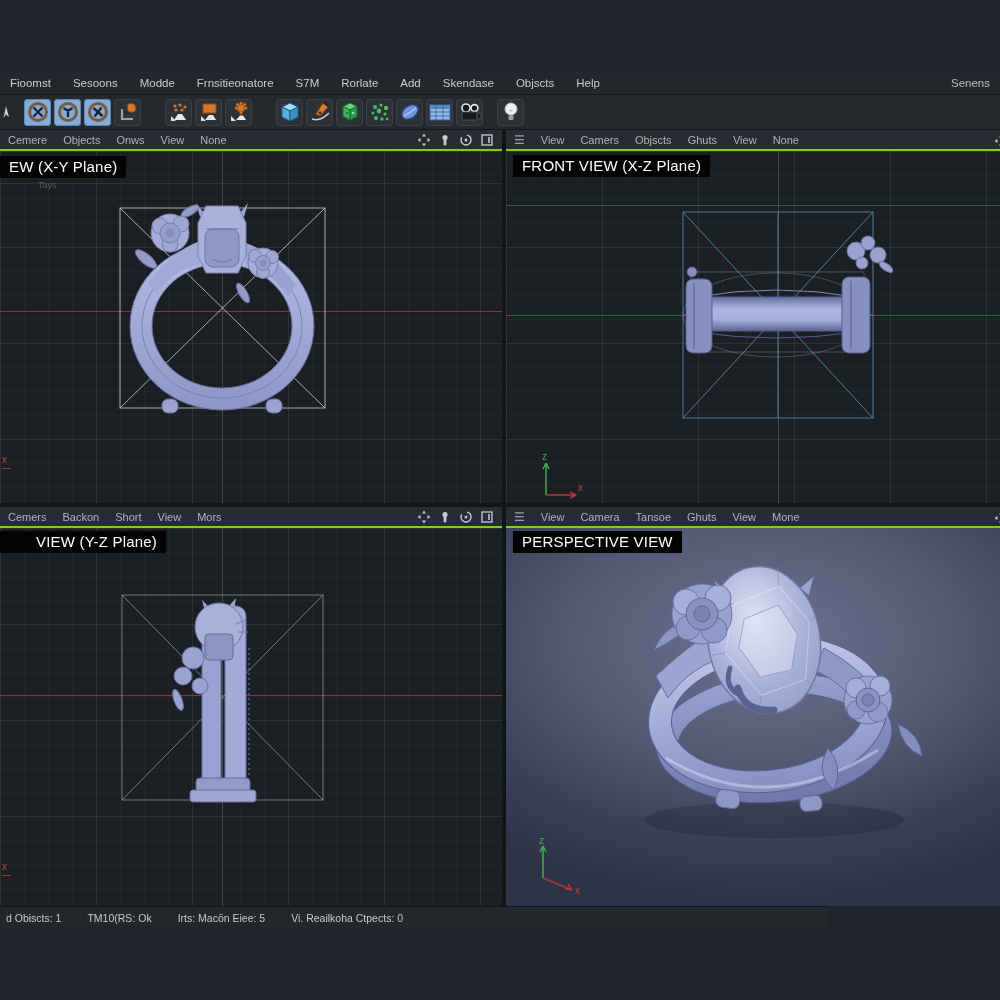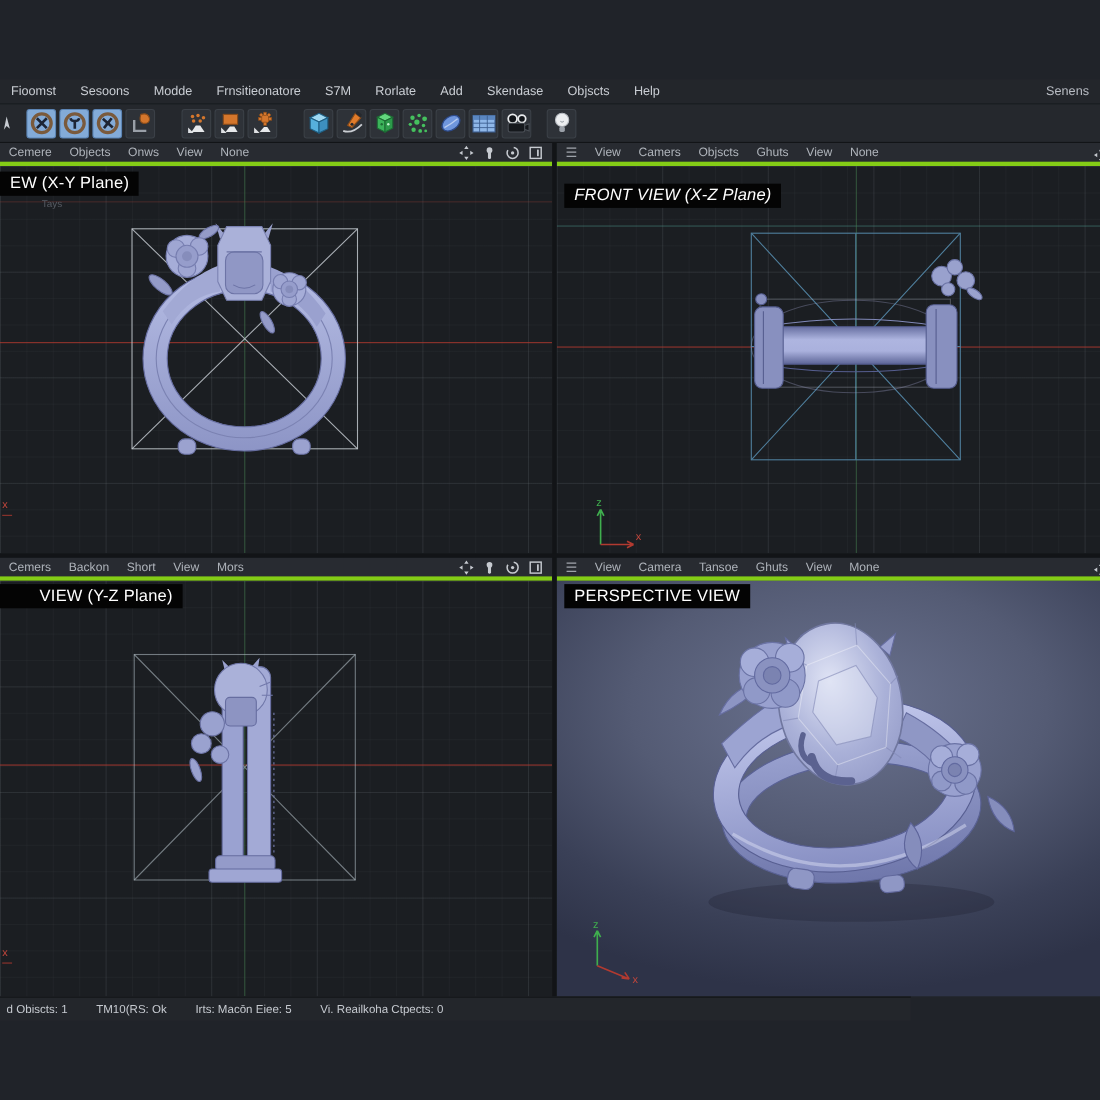--- a/index.html
+++ b/index.html
@@ -22,21 +22,21 @@
   .tool { width:27px; height:27px; border-radius:3px; flex:0 0 auto;
     display:flex; align-items:center; justify-content:center; position:relative; }
   .tool.dark { background:#2e3238; border:1px solid #3b4047; }
   .tool.blue { background:#83abd8; border:1px solid #5c85b5; }
   .tool.cut  { width:14px; margin-left:-4px; overflow:hidden; }
   .tgap { width:8px; flex:0 0 auto; }
   .tgap.w { width:18px; }
 
   
   .vp { position:absolute; overflow:hidden; }
-  .vp-header { height:21px; background:#282b31; border-bottom:4px solid #84cc16;
+  .vp-header { height:21px; background:#282b31; border-bottom:2px solid #84cc16;
     display:flex; align-items:center; gap:16px; padding:0 8px;
     font-size:11px; color:#aeb3ba; position:relative; overflow:hidden; }
   .vp-header .burger { font-size:12px; color:#9da2a9; }
   .vp-controls { margin-left:auto; display:flex; gap:7px; align-items:center; }
   .vp-controls.cutoff { position:absolute; right:-8px; top:4px; }
   .vp-canvas { position:relative; width:100%; overflow:hidden; background:#1b1e22; }
   .grid {
     background-image:
       linear-gradient(rgba(170,180,190,0.085) 1px, transparent 1px),
       linear-gradient(90deg, rgba(170,180,190,0.085) 1px, transparent 1px),
@@ -361,21 +361,21 @@
         <circle cx="186" cy="121" r="5" fill="#8890bf" stroke="#565e90"></circle>
 
         <g fill="#99a1cd" stroke="#6b73a5">
           <circle cx="350" cy="100" r="9"></circle>
             <circle cx="362" cy="92" r="7"></circle>
           <circle cx="372" cy="104" r="8"></circle>
             <circle cx="356" cy="112" r="6"></circle>
           <ellipse cx="380" cy="116" rx="8" ry="3.5" transform="rotate(35 380 116)"></ellipse>
         </g>
       </svg>
-      <div class="vp-label" style="left:7px; top:16px;font-style:italic;">
+      <div class="vp-label" style="left:7px; top:4px;">
         <span>FRONT VIEW (X-Z Plane)</span>
       </div>
       <svg class="gizmo" style="left:20px; top:300px;" width="60" height="52">
         <path d="M20 44 V12 M20 12 L17 18 M20 12 L23 18" stroke="#3fae4e" stroke-width="1.5" fill="none"></path>
         <path d="M20 44 H50 M50 44 L44 41 M50 44 L44 47" stroke="#b23a30" stroke-width="1.5" fill="none"></path>
         <text x="16" y="9" class="gz-label-z">z</text>
         <text x="52" y="40" class="gz-label-x">x</text>
       </svg>
     </div>
   </div>

